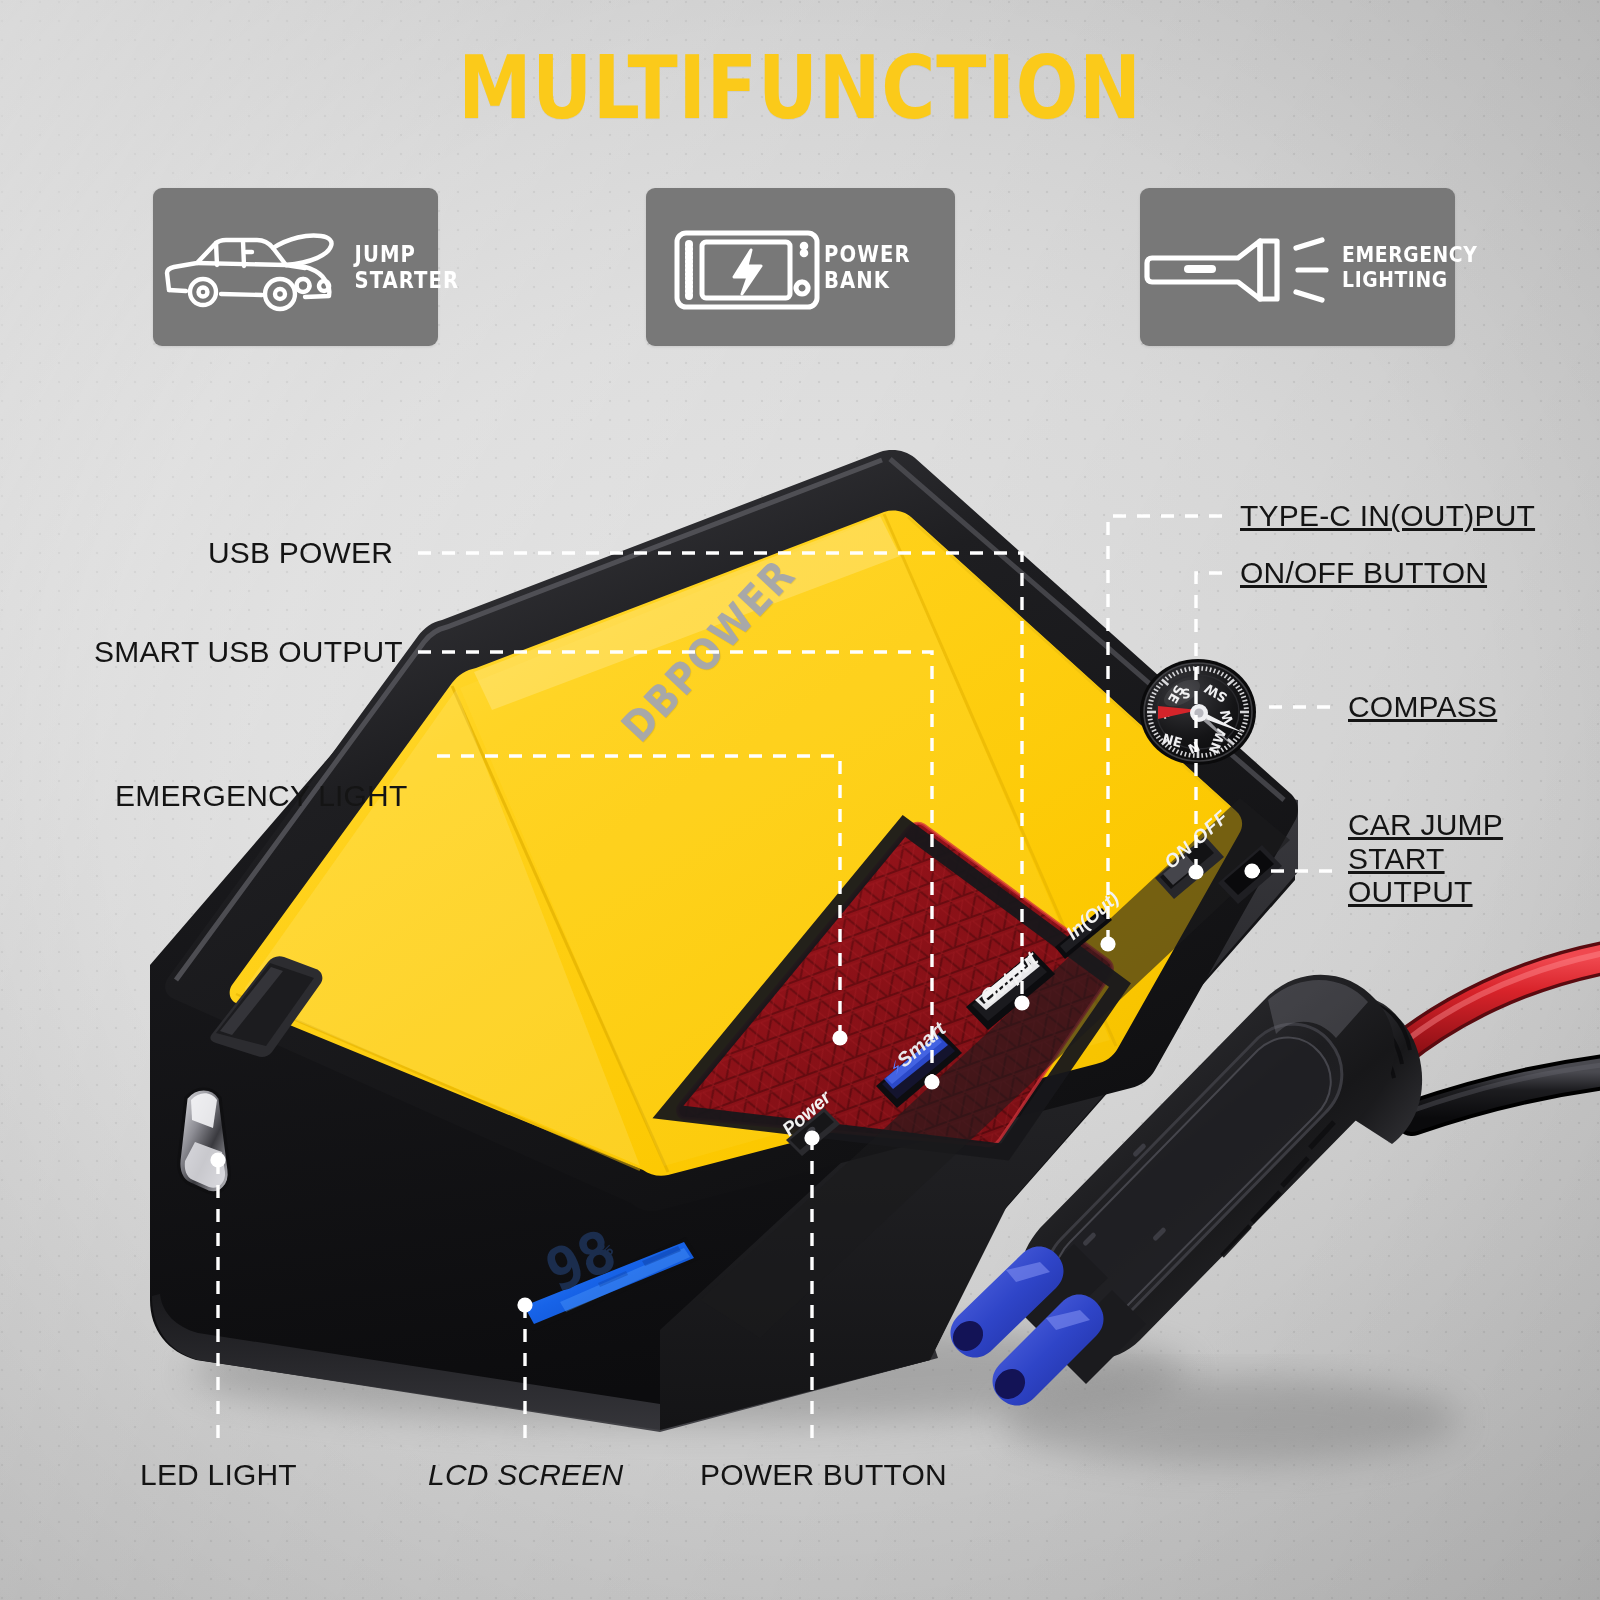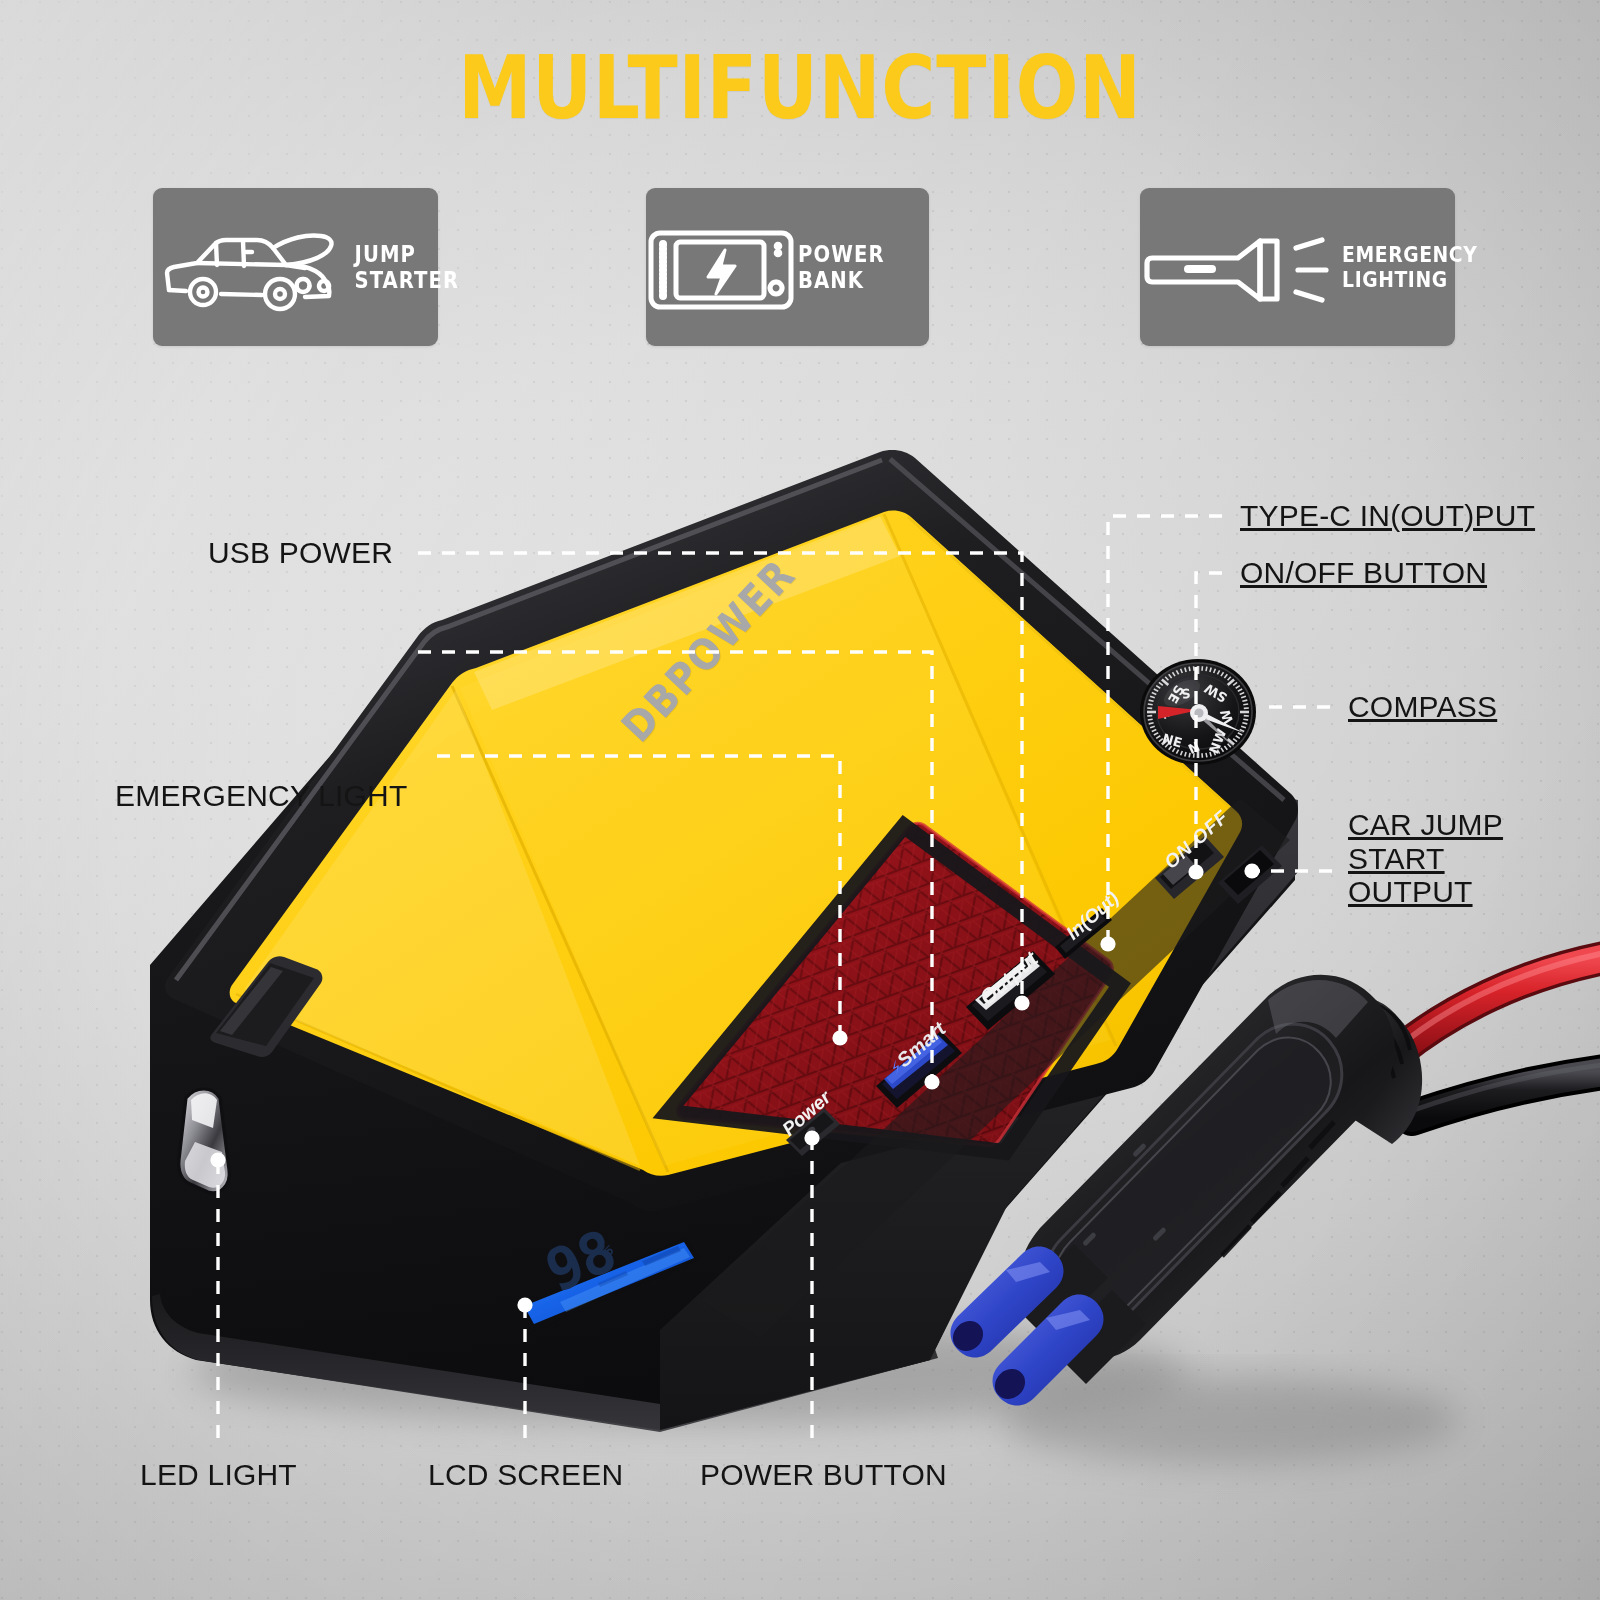--- a/index.html
+++ b/index.html
@@ -44,21 +44,21 @@
 
   
   .badges{position:absolute;left:0;top:188px;width:1600px;height:160px;}
   .badge{
     position:absolute;top:0;height:158px;
     background:#787878;border-radius:9px;
     display:flex;flex-direction:row;align-items:center;justify-content:flex-start;
     box-shadow:0 1px 3px rgba(0,0,0,.10);
   }
   .badge.b1{left:153px;width:285px;}
-  .badge.b2{left:646px;width:283px;}
+  .badge.b2{left:646px;width:283px;padding-left:26px;}
   .badge.b3{left:1140px;width:315px;}
   .badge .ico{height:100px;display:flex;align-items:center;justify-content:center;padding-top:6px;}
   .badge .cap{
     color:#fff;font-size:22.5px;font-weight:bold;letter-spacing:1.1px;
     font-family:"DejaVu Sans Condensed","Liberation Sans",sans-serif;
     transform:scaleX(.97);
   }
   .badge.b3 .cap{font-size:21.5px;letter-spacing:.6px;}
 
   
@@ -584,26 +584,27 @@
       <circle cx="1108" cy="944" r="7.6"></circle>
       <circle cx="1196" cy="872" r="7.6"></circle>
       <circle cx="1252" cy="871" r="7.6"></circle>
       <circle cx="218" cy="1160" r="7.6"></circle>
       <circle cx="525" cy="1305" r="7.6"></circle>
       <circle cx="812" cy="1138" r="7.6"></circle>
     </g>
   </svg>
 
   <div class="lbl" style="left:208px;top:536px;">USB POWER</div>
+  <div class="lbl" style="left:94px;top:635px;">SMART USB OUTPUT</div>
   <div class="lbl" style="left:115px;top:779px;">EMERGENCY LIGHT</div>
 
   <div class="lbl r" style="left:1240px;top:499px;">TYPE-C IN(OUT)PUT</div>
   <div class="lbl r" style="left:1240px;top:556px;">ON/OFF BUTTON</div>
   <div class="lbl r" style="left:1348px;top:690px;">COMPASS</div>
   <div class="lbl r multi" style="left:1348px;top:808px;">CAR JUMP
 START
 OUTPUT</div>
 
   <div class="lbl" style="left:140px;top:1458px;">LED LIGHT</div>
-  <div class="lbl" style="left:428px;top:1458px;">LCD SCREEN</div>
+  <div class="lbl" style="left:428px;top:1458px;font-style:italic;">LCD SCREEN</div>
   <div class="lbl" style="left:700px;top:1458px;">POWER BUTTON</div>
 
 </div>
 
 </body></html>

